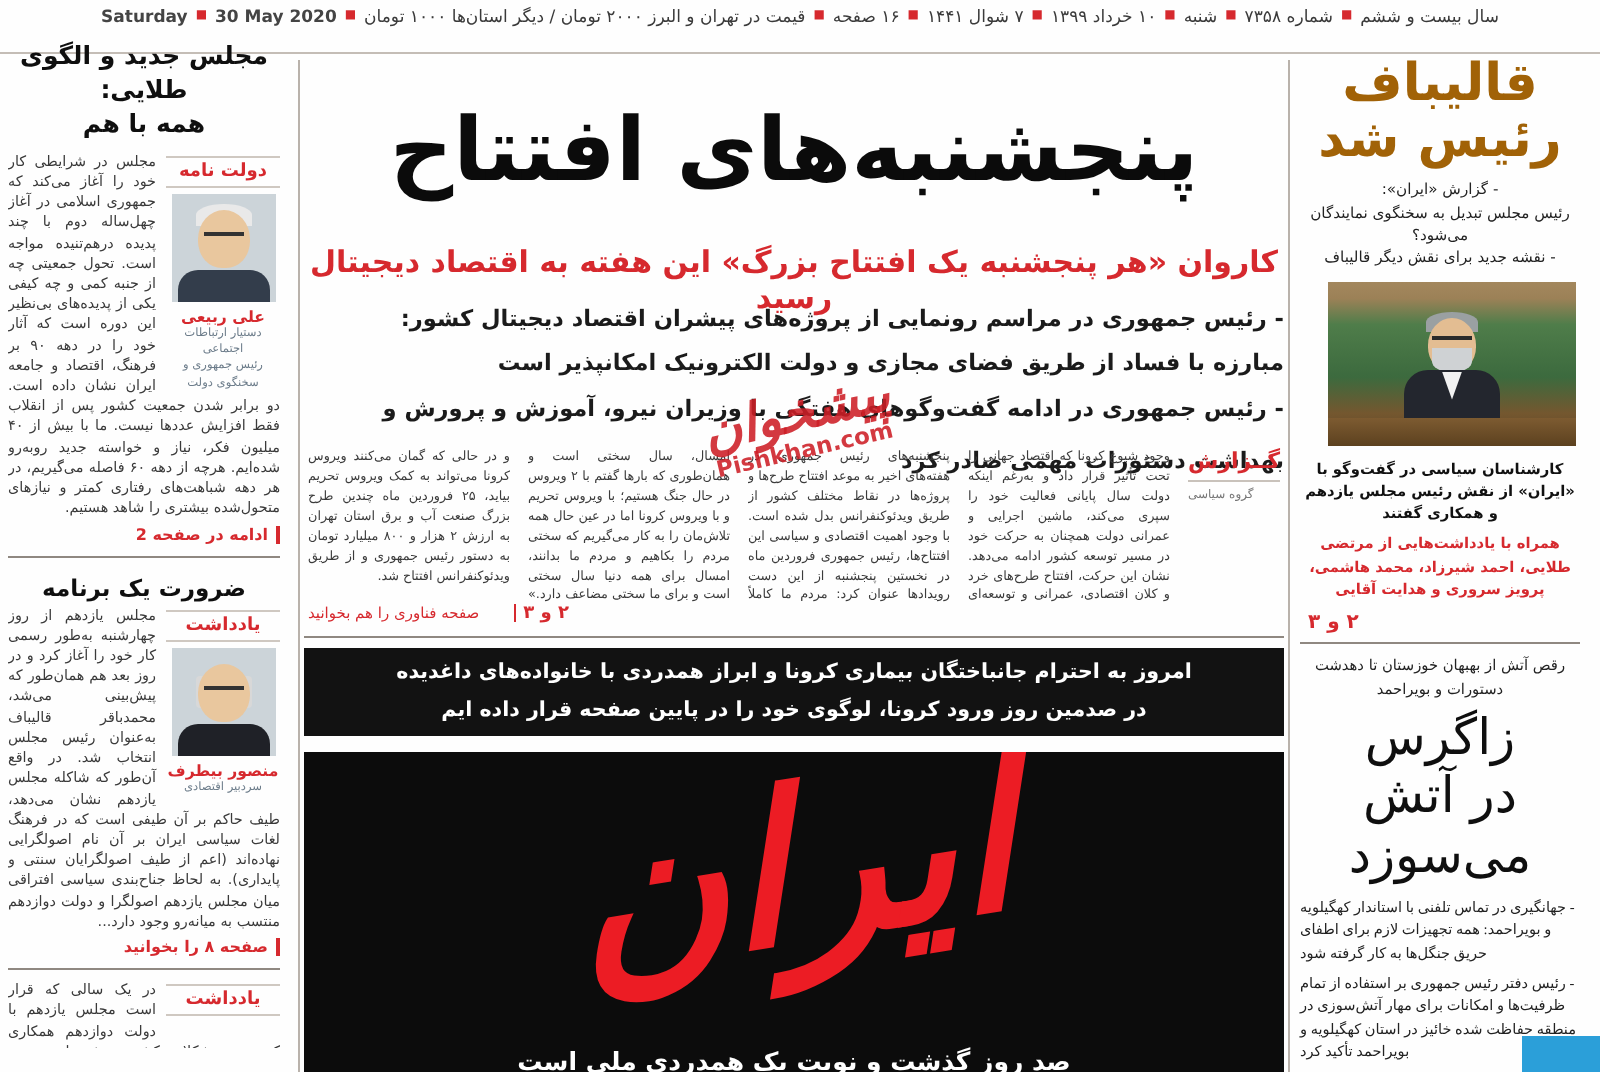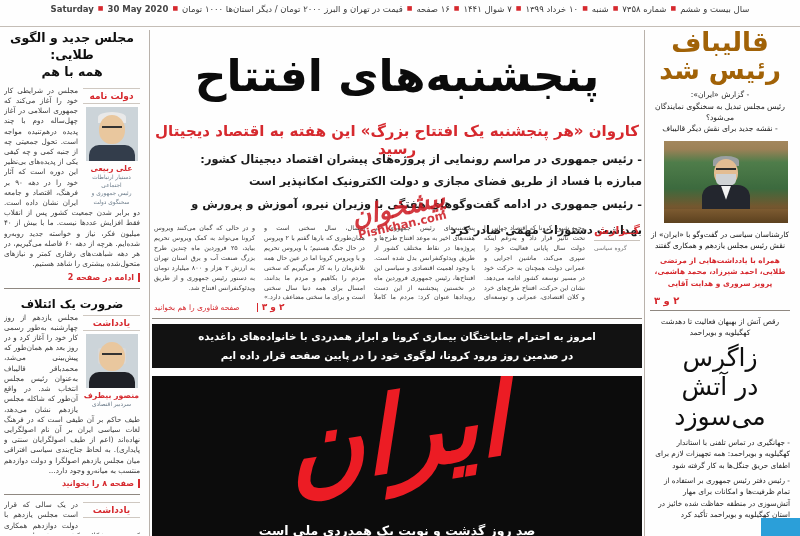--- a/index.html
+++ b/index.html
@@ -35,28 +35,28 @@
   .photo-gov .gg-glasses { position:absolute; top:27px; left:52px; width:20px; height:5px;
     border-top:2px solid #2b2b2b; }
   .photo-gov .gg-beard { position:absolute; top:33px; left:52px; width:20px; height:12px;
     border-radius:0 0 45% 45%; background:#cfd2d4; }
   .photo-gov .gg-suit { position:absolute; top:44px; left:38px; width:48px; height:26px;
     border-radius:12px 12px 0 0; background:#23262e; }
   .photo-gov .gg-shirt { position:absolute; top:45px; left:57px; width:10px; height:14px;
     background:#f2f2f2; clip-path:polygon(0 0,100% 0,50% 100%); }
   .photo-gov .gg-desk { position:absolute; bottom:0; left:0; width:100%; height:14px;
     background:linear-gradient(180deg,#7d5b31,#5c411f); }
-  .r-caption { margin-top:6px; font-size:7.4px; line-height:1.5; text-align:center; color:#111; font-weight:normal; }
+  .r-caption { margin-top:6px; font-size:7.4px; line-height:1.5; text-align:center; color:#111; font-weight:bold; }
   .r-names { margin-top:4px; font-size:7.4px; line-height:1.55; text-align:center;
              color:#d6292e; font-weight:bold; }
   .r-pageref { margin-top:6px; font-size:10px; font-weight:bold; color:#d6292e; text-align:left; padding-left:4px; }
   .r-kicker { margin-top:5px; font-size:7.4px; line-height:1.5; text-align:center; color:#222; }
   .fire-headline { margin-top:4px; font-weight:normal; font-size:25px; line-height:1.18;
                    text-align:center; color:#0f0f0f; }
-  .fire-bullets { margin-top:6px; font-size:7.3px; line-height:1.55; text-align:right; color:#222; }
+  .fire-bullets { margin-top:6px; font-size:7.3px; line-height:1.55; text-align:left; color:#222;font-family:Liberation Serif, serif; }
   .fire-bullets div { margin-bottom:4px; }
   .blue-box { position:absolute; left:761px; top:518px; width:39px; height:18px; background:#2b9fd9; }
 
   
   .col-center { position:absolute; top:28px; left:152px; width:490px; height:534px; overflow:hidden; }
   .c-headline { height:94px; display:flex; align-items:center; justify-content:center;
                 font-weight:bold; font-size:44px; letter-spacing:-1px; color:#0b0b0b; white-space:nowrap; }
   .c-subhead { height:26px; text-align:center; font-weight:bold; font-size:15px; color:#d6292e; }
   .c-bullets { height:74px; text-align:right; color:#1b1b1b; font-size:11.3px; font-weight:bold; }
   .c-bullets .b1 { line-height:24px; }
@@ -77,21 +77,21 @@
                font-size:104px; font-weight:bold; font-style:italic; color:#ec1c24;
                transform:rotate(-9deg) skewX(-4deg); line-height:1.2; }
   .logo-caption { position:absolute; bottom:14px; width:100%; color:#fff; font-weight:bold; font-size:12.5px; }
 
   .stamp { position:absolute; left:352px; top:192px; transform:rotate(-13deg);
            color:rgba(205,30,38,.88); text-align:center; pointer-events:none; }
   .stamp .st-fa { font-size:26px; font-weight:bold; letter-spacing:-2px; font-style:italic; }
   .stamp .st-en { font-size:11.5px; font-weight:bold; margin-top:-4px; }
 
   
-  .col-left { position:absolute; top:28px; left:0; width:146px; height:506px;
+  .col-left { position:absolute; top:18px; left:0; width:146px; height:506px;
               padding:2px 6px 0 4px; overflow:hidden; }
   .l-lead-title { text-align:center; font-weight:bold; font-size:12.5px; line-height:1.35; color:#0f0f0f; }
   .l-article { margin-top:5px; overflow:hidden; }
   .side-float { float:right; width:57px; margin:2px 0 2px 5px; text-align:center; }
   .side-label { color:#d6292e; font-weight:bold; font-size:9px; padding:2px 0;
                 border-top:1px solid #cfc8c1; border-bottom:1px solid #cfc8c1; margin-bottom:3px; }
   .portrait { width:52px; height:54px; margin:0 auto; background:#ccd4d9; position:relative; overflow:hidden; }
   .portrait .head { position:absolute; top:8px; left:13px; width:26px; height:29px;
                     border-radius:50% 50% 46% 46%; background:#e9c79e; }
   .portrait .hair { position:absolute; top:5px; left:12px; width:28px; height:11px;
@@ -140,21 +140,21 @@
       <div class="gg-glasses"></div>
       <div class="gg-beard"></div>
       <div class="gg-suit"></div>
       <div class="gg-shirt"></div>
       <div class="gg-desk"></div>
     </div>
     <div class="r-caption">کارشناسان سیاسی در گفت‌وگو با «ایران» از نقش رئیس مجلس یازدهم و همکاری گفتند</div>
     <div class="r-names">همراه با یادداشت‌هایی از مرتضی طلایی، احمد شیرزاد، محمد هاشمی، پرویز سروری و هدایت آقایی</div>
     <div class="r-pageref">۲ و ۳</div>
     <hr class="hrule">
-    <div class="r-kicker">رقص آتش از بهبهان فعالیت تا دهدشت کهگیلویه و بویراحمد</div>
+    <div class="r-kicker">رقص آتش از بهبهان خوزستان تا دهدشت دستورات و بویراحمد</div>
     <div class="fire-headline">
       <div>زاگرس</div>
       <div>در آتش</div>
       <div>می‌سوزد</div>
     </div>
     <div class="fire-bullets">
       <div>- جهانگیری در تماس تلفنی با استاندار کهگیلویه و بویراحمد: همه تجهیزات لازم برای اطفای حریق جنگل‌ها به کار گرفته شود</div>
       <div>- رئیس دفتر رئیس جمهوری بر استفاده از تمام ظرفیت‌ها و امکانات برای مهار آتش‌سوزی در منطقه حفاظت شده خائیز در استان کهگیلویه و بویراحمد تأکید کرد</div>
     </div>
   </div>
@@ -219,21 +219,21 @@
           <div>رئیس جمهوری و سخنگوی دولت</div>
         </div>
       </div>
       <div class="l-body">مجلس در شرایطی کار خود را آغاز می‌کند که جمهوری اسلامی در آغاز چهل‌ساله دوم با چند پدیده درهم‌تنیده مواجه است. تحول جمعیتی چه از جنبه کمی و چه کیفی یکی از پدیده‌های بی‌نظیر این دوره است که آثار خود را در دهه ۹۰ بر فرهنگ، اقتصاد و جامعه ایران نشان داده است. دو برابر شدن جمعیت کشور پس از انقلاب فقط افزایش عددها نیست. ما با بیش از ۴۰ میلیون فکر، نیاز و خواسته جدید روبه‌رو شده‌ایم. هرچه از دهه ۶۰ فاصله می‌گیریم، در هر دهه شباهت‌های رفتاری کمتر و نیازهای متحول‌شده بیشتری را شاهد هستیم.</div>
       <div class="l-more">ادامه در صفحه 2</div>
     </div>
 
     <hr class="hrule">
 
     <div class="l-article">
-      <div class="l-title">ضرورت یک ائتلاف</div>
+      <div class="l-title">ضرورت یک برنامه</div>
       <div class="side-float">
         <div class="side-label">یادداشت</div>
         <div class="portrait bald darksuit">
           <div class="hair"></div>
           <div class="hair2"></div>
           <div class="head"></div>
           <div class="glasses"></div>
           <div class="shoulders"></div>
         </div>
         <div class="side-name">منصور بیطرف</div>

